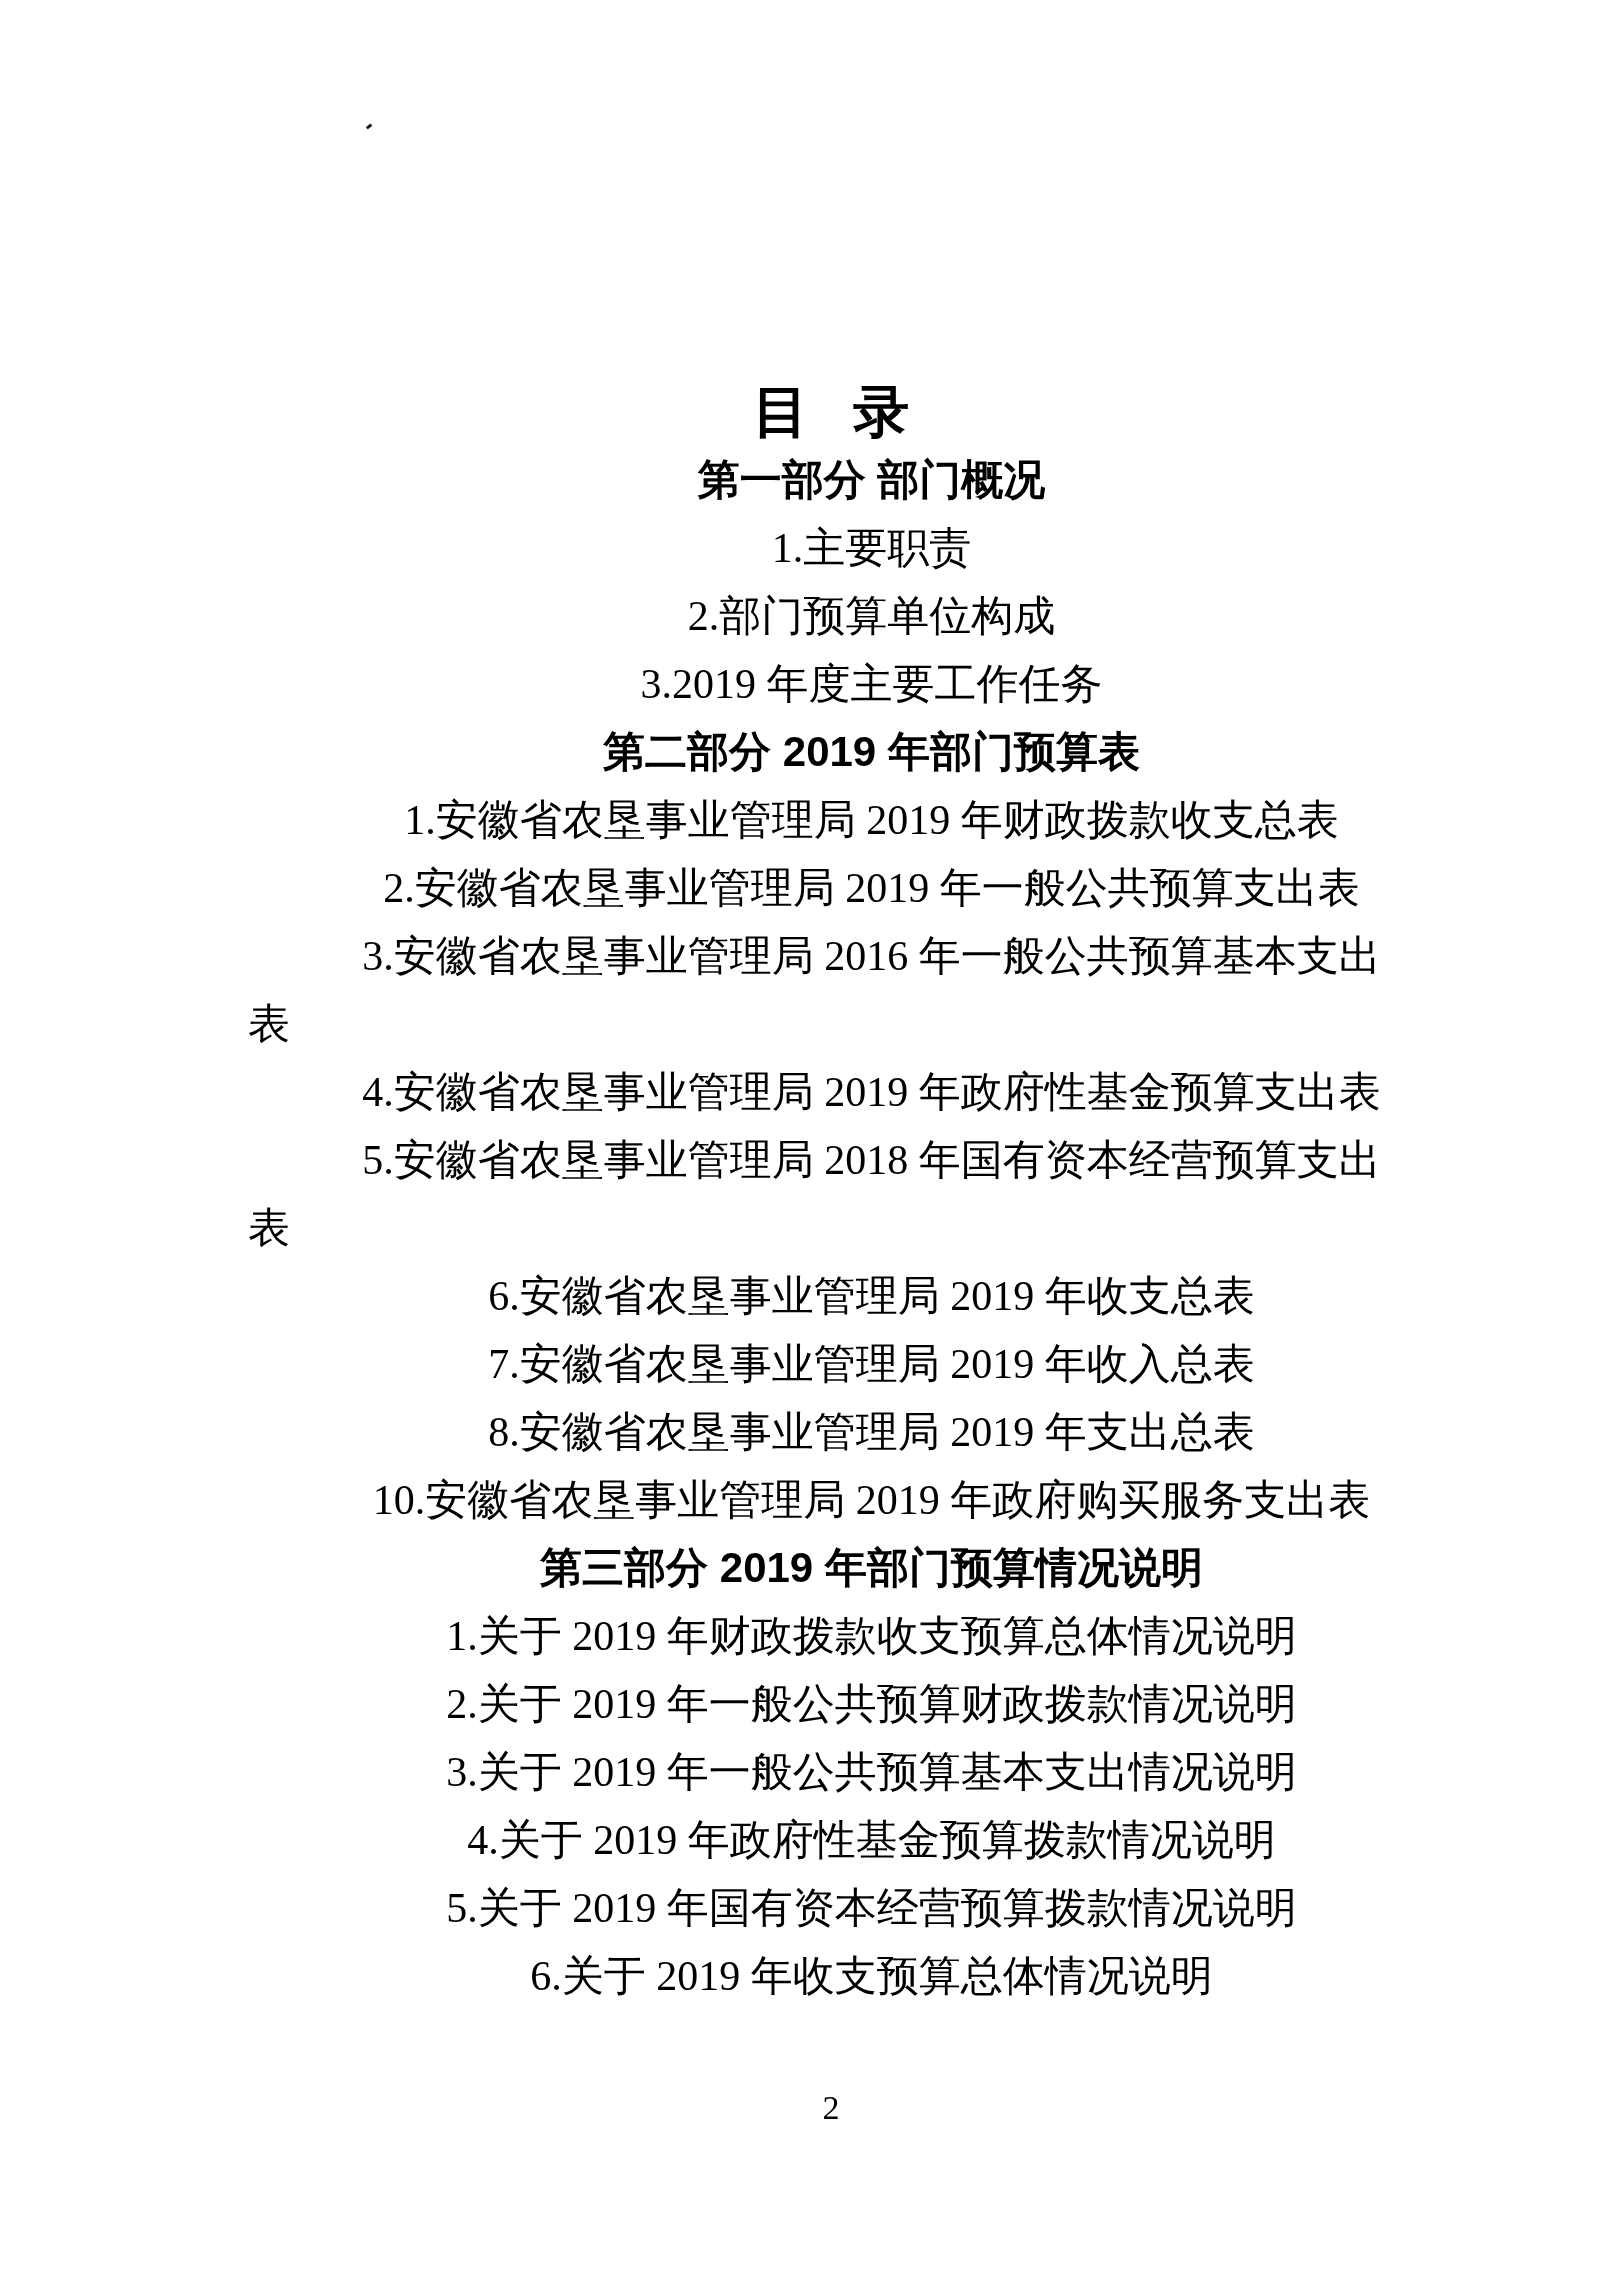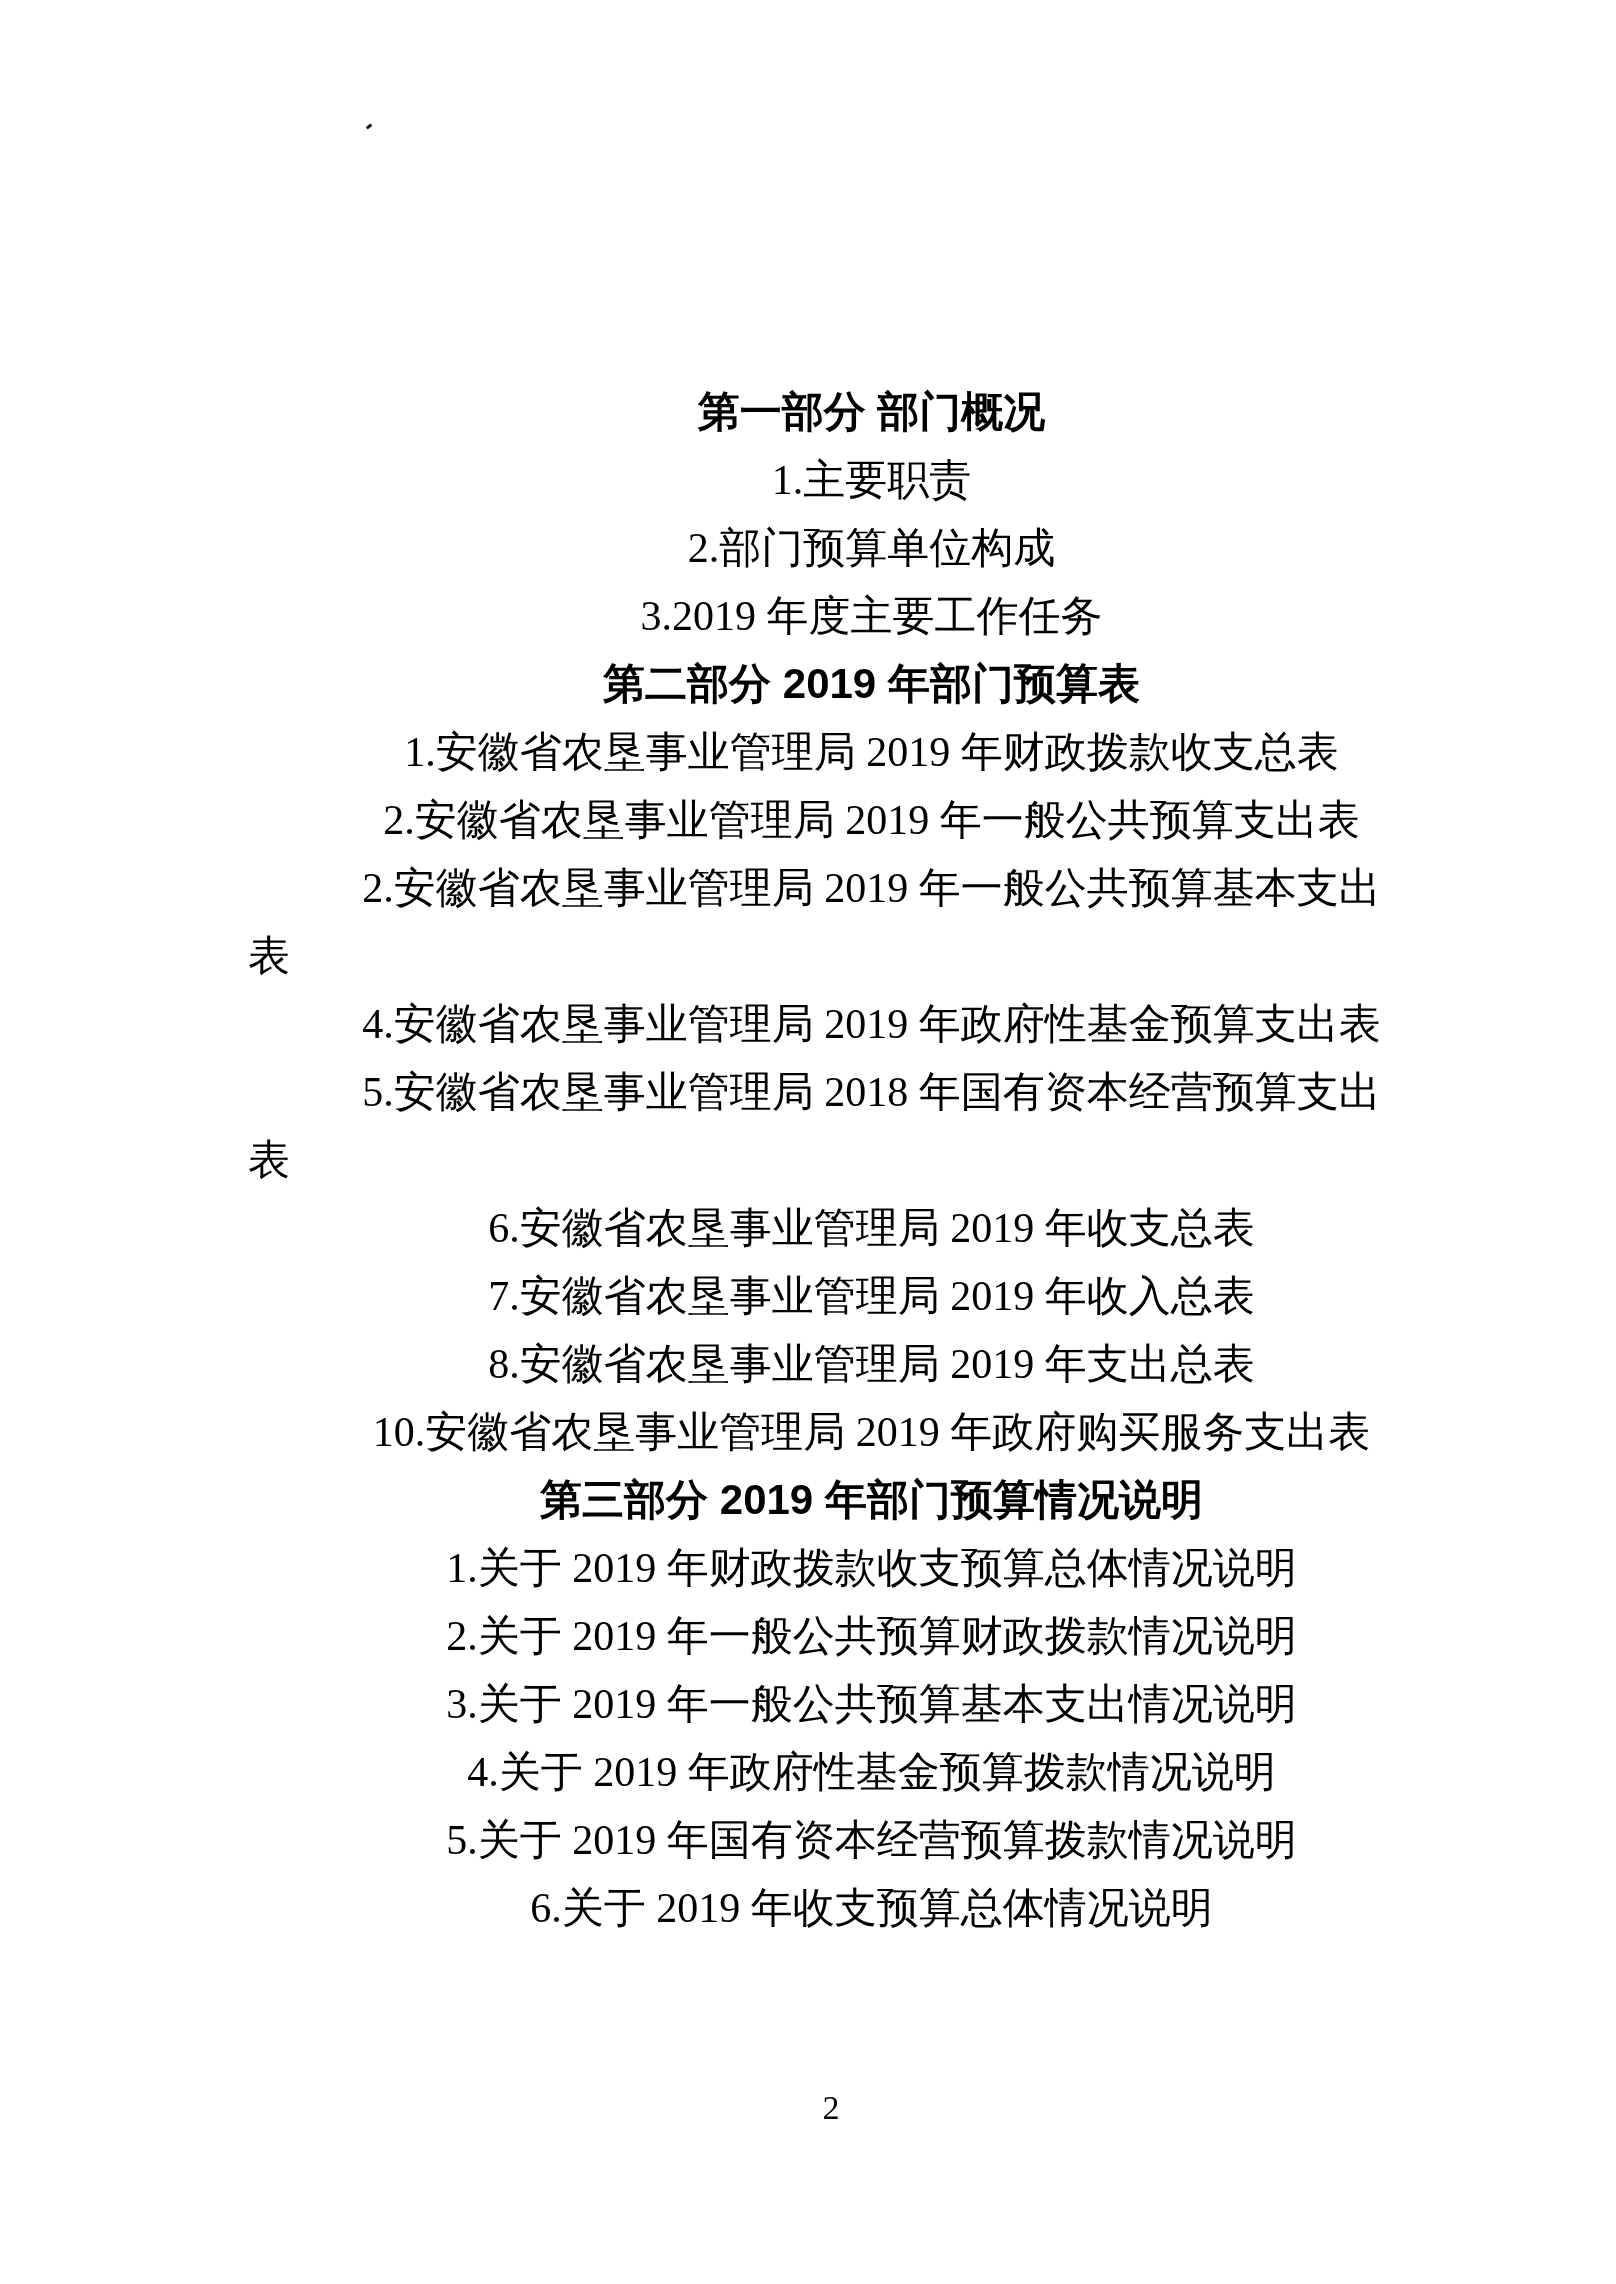--- a/index.html
+++ b/index.html
@@ -58,30 +58,31 @@
     transform: rotate(-38deg);
   }
 </style>
 </head>
 <body>
 
 <div class="page">
   <div class="artifact"></div>
 
   <div class="content">
+    <div class="line title">目 录</div>
 
     <div class="line heading">第一部分 部门概况</div>
     <div class="line item">1.主要职责</div>
     <div class="line item">2.部门预算单位构成</div>
     <div class="line item">3.2019 年度主要工作任务</div>
 
     <div class="line heading">第二部分 2019 年部门预算表</div>
     <div class="line item">1.安徽省农垦事业管理局 2019 年财政拨款收支总表</div>
     <div class="line item">2.安徽省农垦事业管理局 2019 年一般公共预算支出表</div>
-    <div class="line item">2.安徽省农垦事业管理局 2019 年一般公共预算基本支出</div>
+    <div class="line item">3.安徽省农垦事业管理局 2016 年一般公共预算基本支出</div>
     <div class="line cont">表</div>
     <div class="line item">4.安徽省农垦事业管理局 2019 年政府性基金预算支出表</div>
     <div class="line item">5.安徽省农垦事业管理局 2018 年国有资本经营预算支出</div>
     <div class="line cont">表</div>
     <div class="line item">6.安徽省农垦事业管理局 2019 年收支总表</div>
     <div class="line item">7.安徽省农垦事业管理局 2019 年收入总表</div>
     <div class="line item">8.安徽省农垦事业管理局 2019 年支出总表</div>
     <div class="line item">10.安徽省农垦事业管理局 2019 年政府购买服务支出表</div>
 
     <div class="line heading">第三部分 2019 年部门预算情况说明</div>

